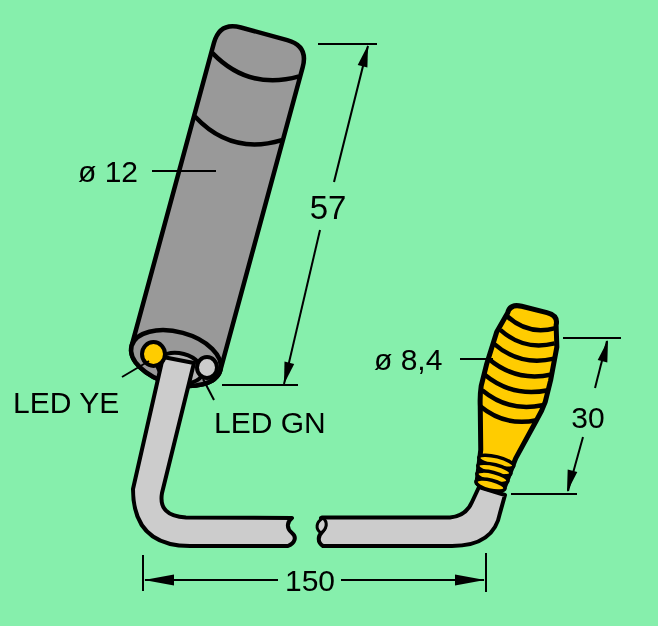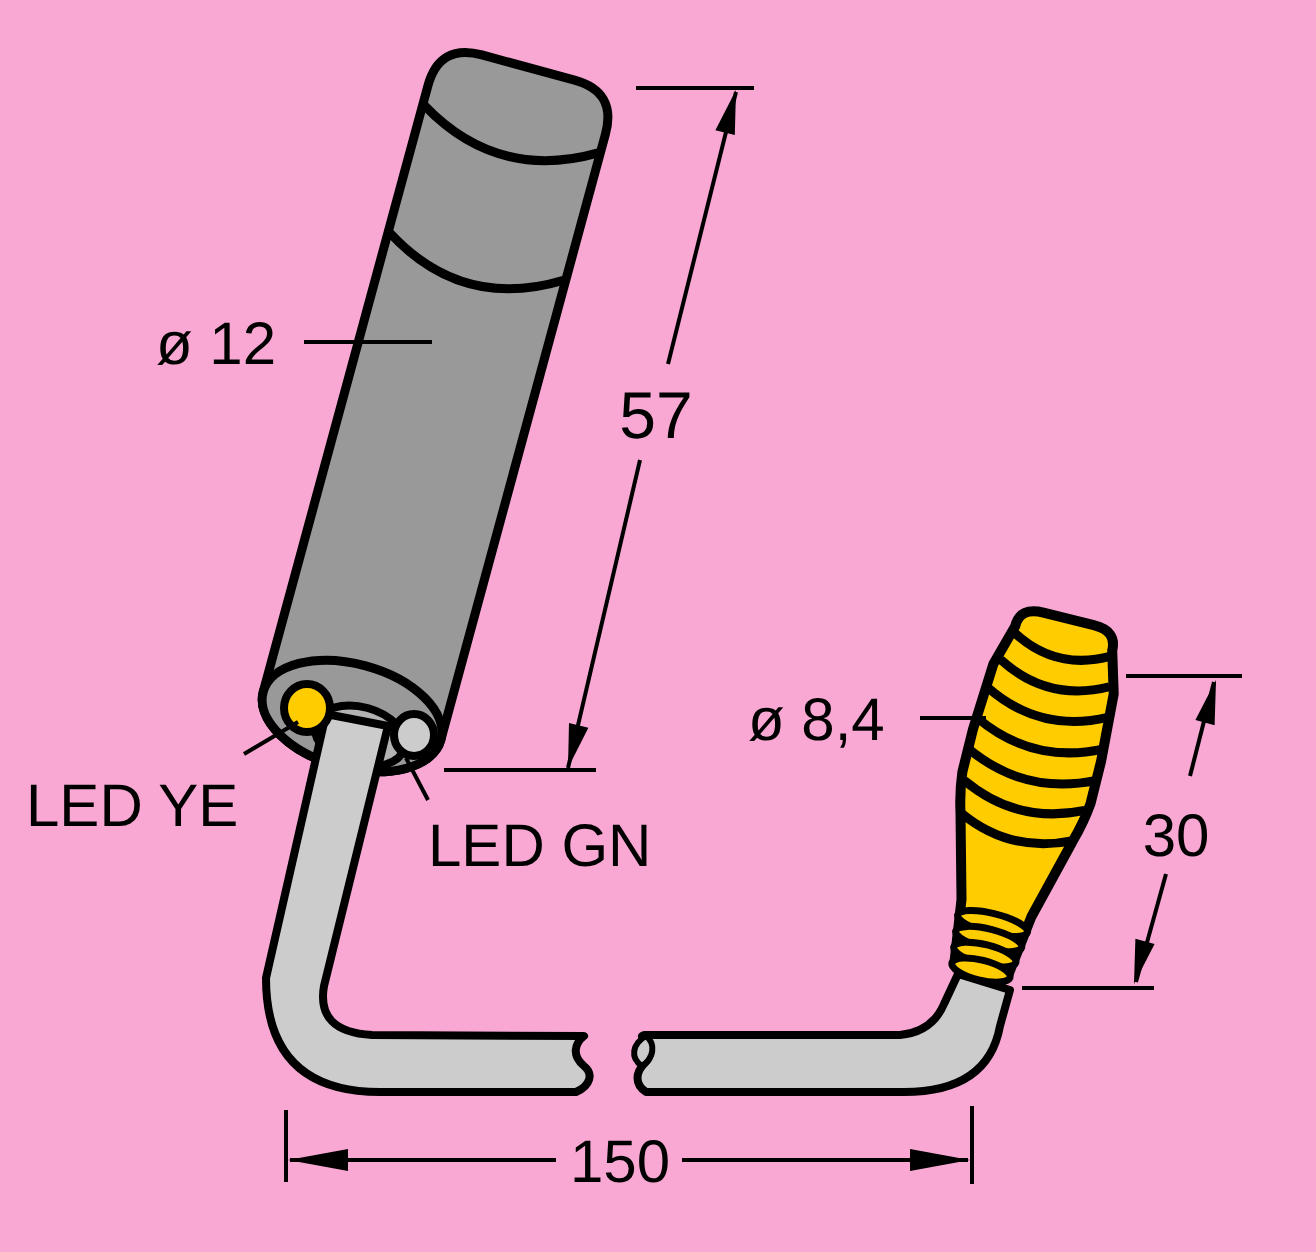--- a/index.html
+++ b/index.html
@@ -1,16 +1,16 @@
 <!DOCTYPE html>
 <html><head>
 <meta charset="utf-8">
 <style>
   html,body{margin:0;padding:0;background:#fff;}
-  .stage{position:relative;width:658px;height:626px;background:#f9a8d4;overflow:hidden;}
+  .stage{position:relative;width:658px;height:626px;background:#86efac;overflow:hidden;}
   svg text{font-family:"Liberation Sans","DejaVu Sans",sans-serif;fill:#000;}
   .lbl{font-size:30px;}
   .lbl-big{font-size:33px;}
 </style>
 </head>
 <body>
 
 <div class="stage">
 <svg width="658" height="626" viewBox="0 0 658 626">
 

